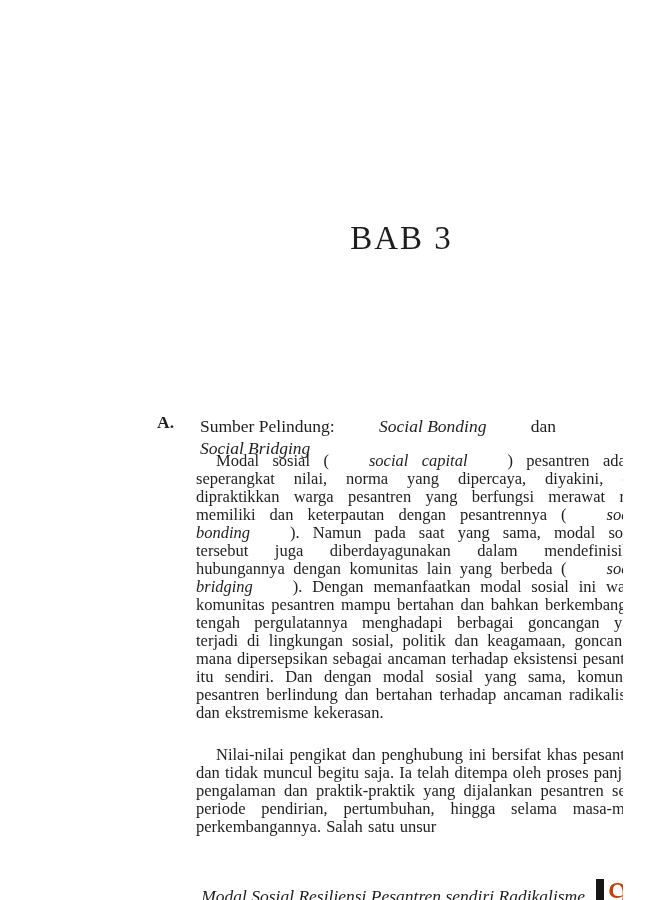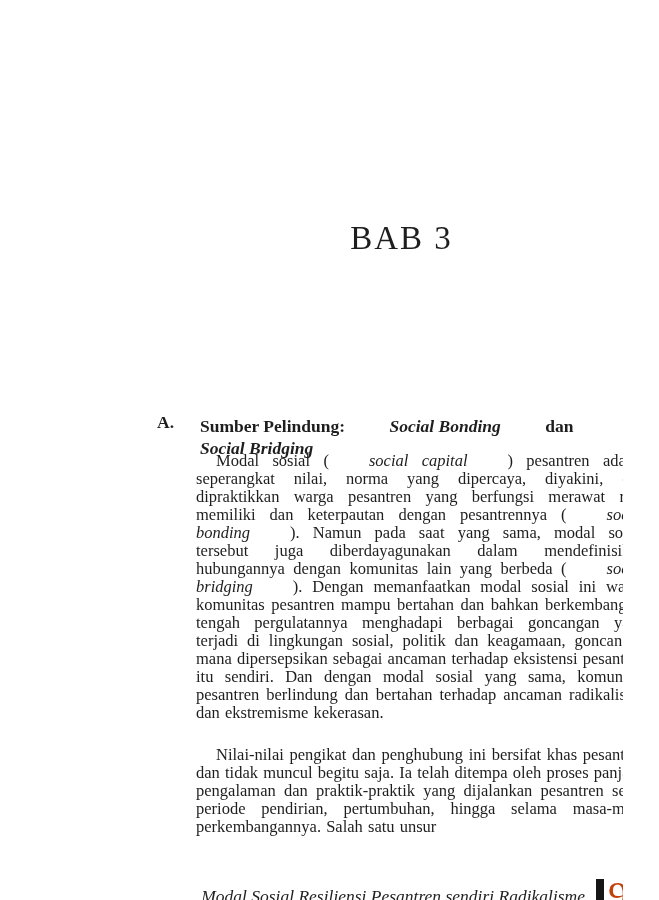--- a/index.html
+++ b/index.html
@@ -57,21 +57,21 @@
     top: 356px;
     left: 100px;
     width: 498px;
     font-size: 16.5px;
     line-height: 18px;
     text-align: justify;
     word-spacing: 0.06em;
   }
   .para + .para { margin-top: 15px; }
   .it { font-style: italic; }
-  .bd { font-weight: 700; }
+  .bd { font-weight: 400; }
   .footer {
     position: absolute;
     left: 0;
     right: 0;
     bottom: 0;
     height: 60px;
   }
   .running-title {
     position: absolute;
     right: 94px;

